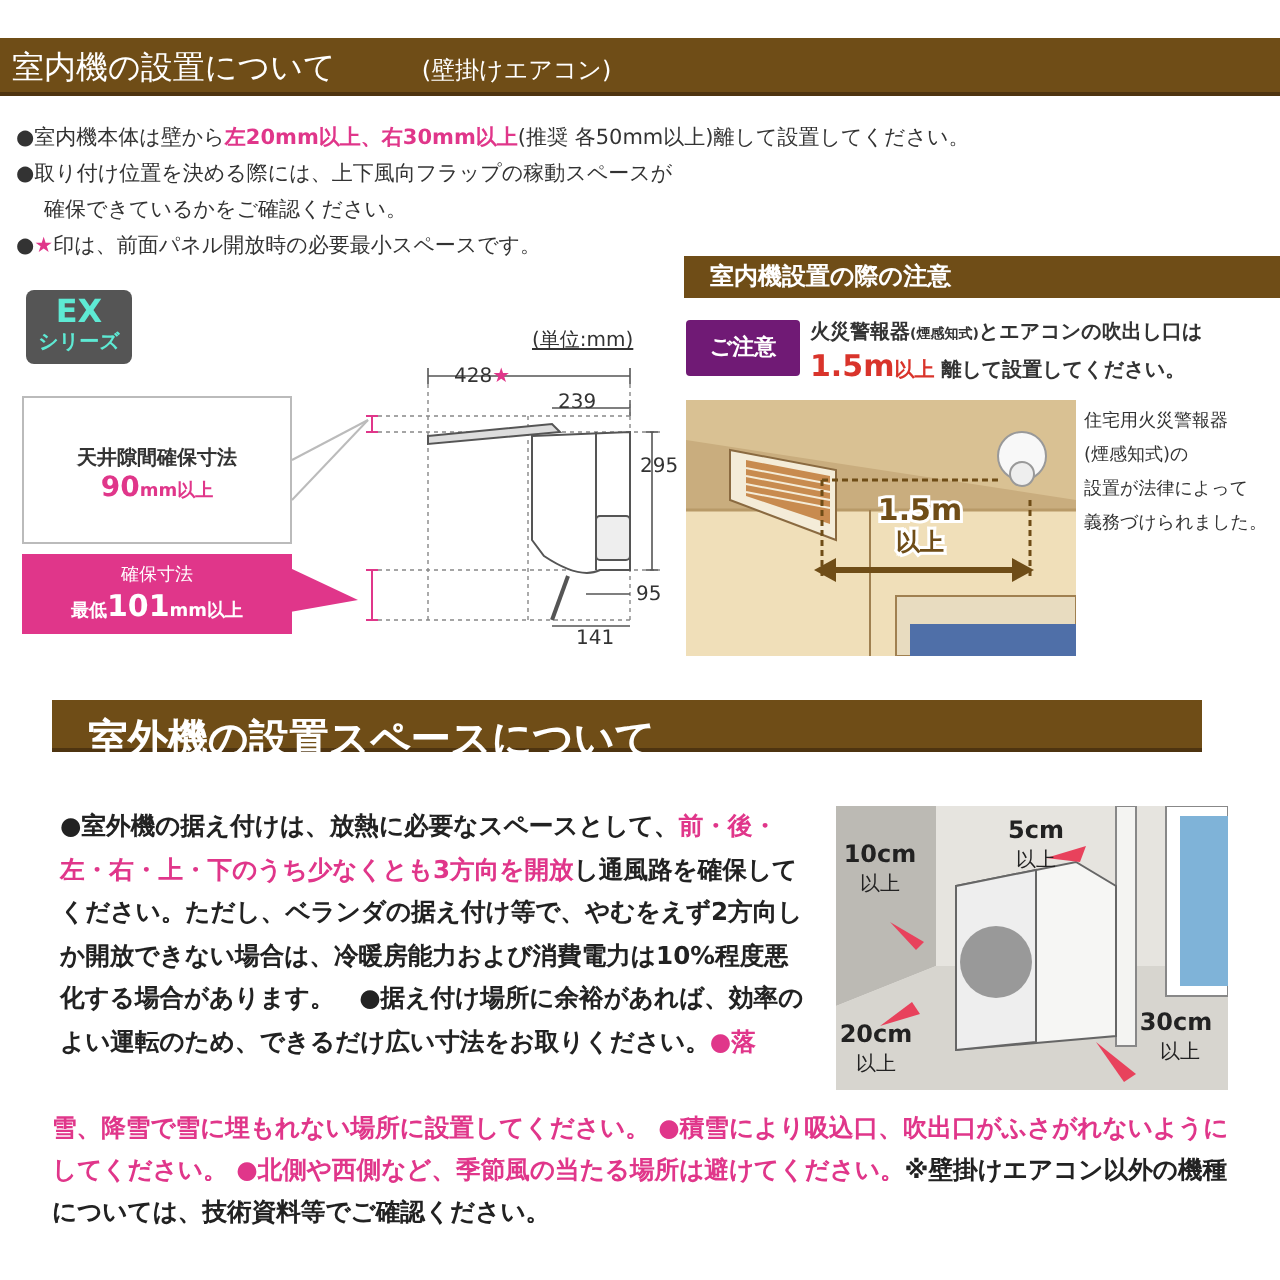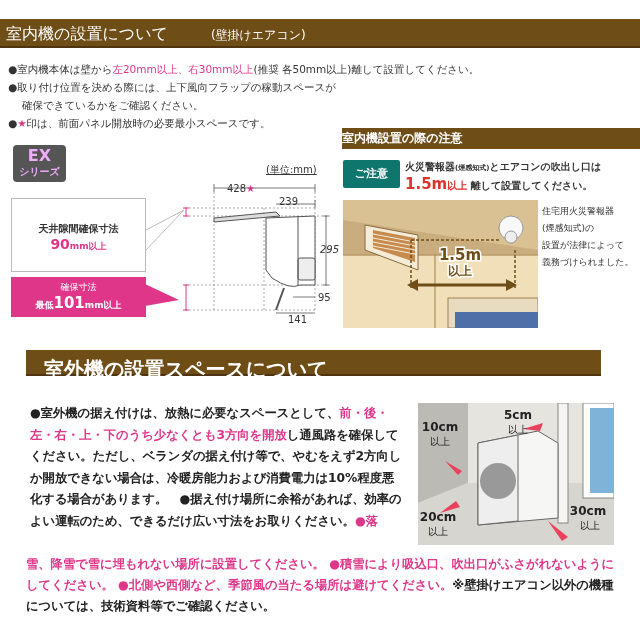--- a/index.html
+++ b/index.html
@@ -12,27 +12,27 @@
   .hdr1 {
     left: 0; top: 19px; width: 640px; height: 29px;
     background: #6f4d17; border-bottom: 2px solid #4e3410;
     color: #fff; font-size: 16px; line-height: 29px; padding-left: 6px;
     white-space: nowrap;
   }
   .hdr1 .sub { font-size: 12px; margin-left: 43px; }
 
   .bullets1 { left: 8px; top: 60px; width: 420px; font-size: 10.5px; line-height: 18px; color: #333; }
   .bullets1 .line { white-space: nowrap; }
-  .pink { color: #e0368a; }
+  .pink { color: #e0368a; font-weight: bold; }
   .indent { padding-left: 14px; }
 
   
   .ex-badge {
     left: 13px; top: 145px; width: 53px; height: 37px;
-    background: #555; border-radius: 4px; color: #f0abfc; text-align: center;
+    background: #555; border-radius: 4px; color: #5eead4; text-align: center;
   }
   .ex-badge .big { font-size: 16px; line-height: 18px; font-weight: bold; margin-top: 2px; }
   .ex-badge .small { font-size: 10px; line-height: 14px; font-weight: bold; }
 
   .ceil-box {
     left: 11px; top: 198px; width: 135px; height: 74px;
     border: 1px solid #bbb; background: #fff; text-align: center;
   }
   .ceil-box .l1 { font-size: 10px; margin-top: 23px; color: #333; font-weight: bold; }
   .ceil-box .l2 { font-size: 14px; color: #e0368a; font-weight: bold; }
@@ -45,26 +45,26 @@
   .clear-box .l1 { font-size: 9px; margin-top: 4px; }
   .clear-box .l2 { font-size: 9px; font-weight: bold; text-align: center; }
   .clear-box .l2 b { font-size: 15px; }
 
   .unit { left: 266px; top: 163px; font-size: 10px; color: #333; text-decoration: underline; }
   .dim { font-size: 10px; color: #333; }
 
   
   .hdr2 {
     left: 342px; top: 128px; width: 298px; height: 21px;
-    background: #6f4d17; color: #fff; font-size: 12px; line-height: 21px; 
+    background: #6f4d17; color: #fff; font-size: 12px; line-height: 21px; padding-left: 13px;
     font-weight: bold;
   }
   .caution-badge {
     left: 343px; top: 160px; width: 57px; height: 28px;
-    background: #0f766e; color: #fff; font-size: 11px; font-weight: bold;
+    background: #701a75; color: #fff; font-size: 11px; font-weight: bold;
     text-align: center; line-height: 28px; border-radius: 2px;
   }
   .caution-text { left: 405px; top: 159px; font-size: 10px; font-weight: bold; color: #333; line-height: 16px; }
   .caution-text .red { color: #d9342b; font-size: 15px; }
   .caution-text .red small { font-size: 10px; }
   .caution-text .tiny { font-size: 7px; }
 
   .smoke-note { left: 542px; top: 203px; font-size: 9px; line-height: 17px; color: #333; width: 100px; }
 
   
@@ -153,21 +153,21 @@
   <g stroke="#555" stroke-width="0.8">
     <line x1="146" y1="36" x2="146" y2="105"></line>
     <line x1="143" y1="36" x2="149" y2="36"></line>
       <line x1="143" y1="105" x2="149" y2="105"></line>
     <line x1="113" y1="117" x2="135" y2="117"></line>
     <line x1="96" y1="133" x2="135" y2="133"></line>
   </g>
 </svg>
 <div class="abs dim" style="left:227px;top:183px;text-align:center;"><span>428</span><span class="pink">★</span></div>
 <div class="abs dim" style="left:279px;top:196px;">239</div>
-<div class="abs dim" style="left:320px;top:244px;font-style:italic;">295</div>
+<div class="abs dim" style="left:320px;top:228px;">295</div>
 <div class="abs dim" style="left:318px;top:292px;">95</div>
 <div class="abs dim" style="left:288px;top:314px;">141</div>
 
 <div class="abs hdr2">室内機設置の際の注意</div>
 <div class="abs caution-badge">ご注意</div>
 <div class="abs caution-text">
   <div><span>火災警報器</span><span class="tiny">(煙感知式)</span><span>とエアコンの吹出し口は</span></div>
   <div><span class="red"><span>1.5m</span><small>以上</small></span> <span>離して設置してください。</span></div>
 </div>
 

